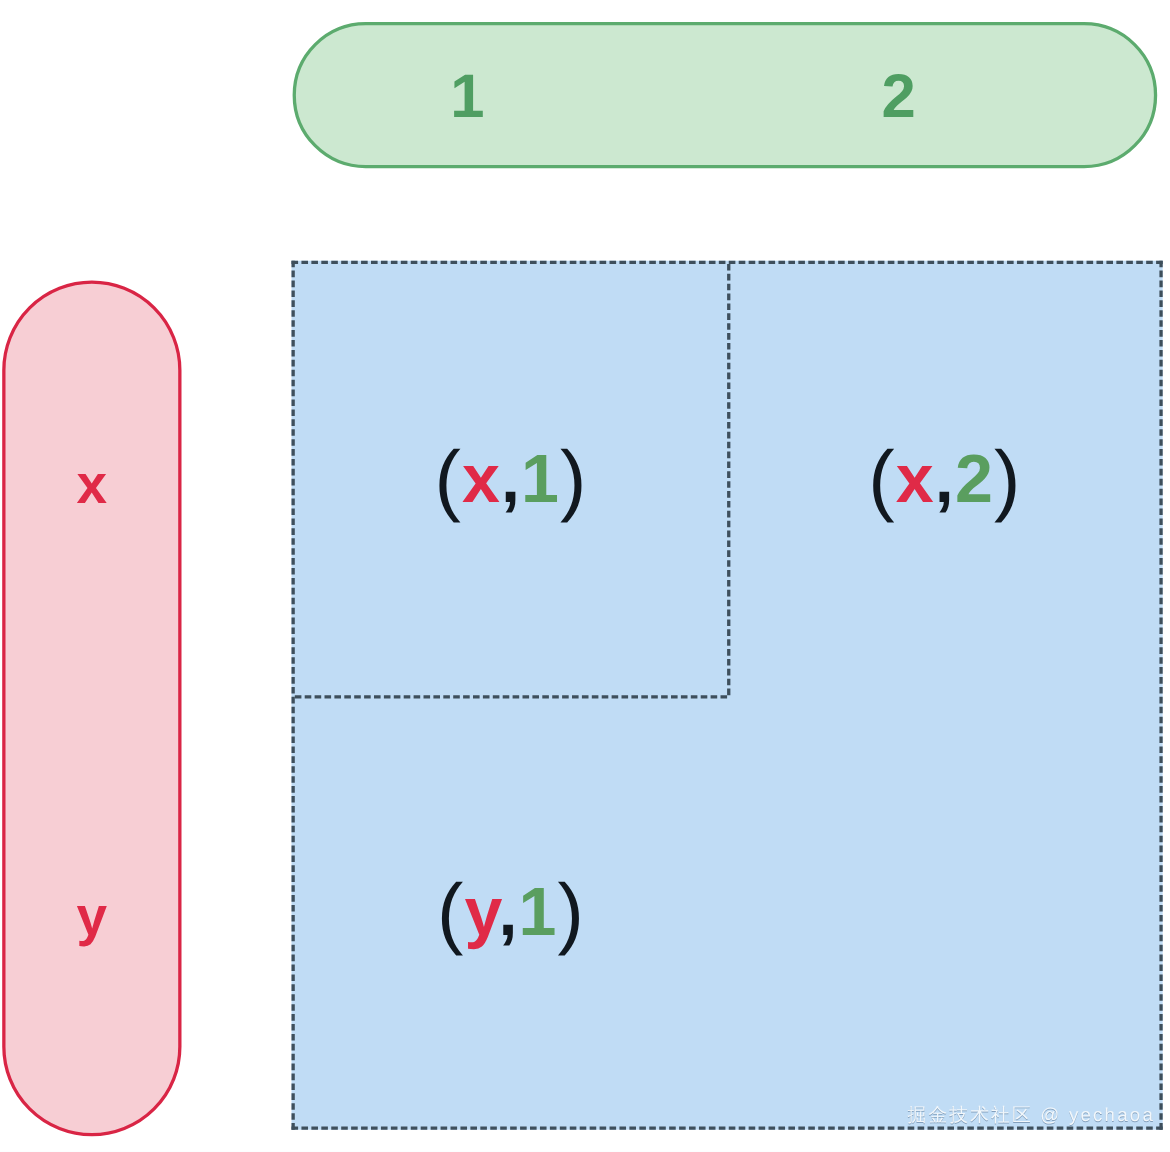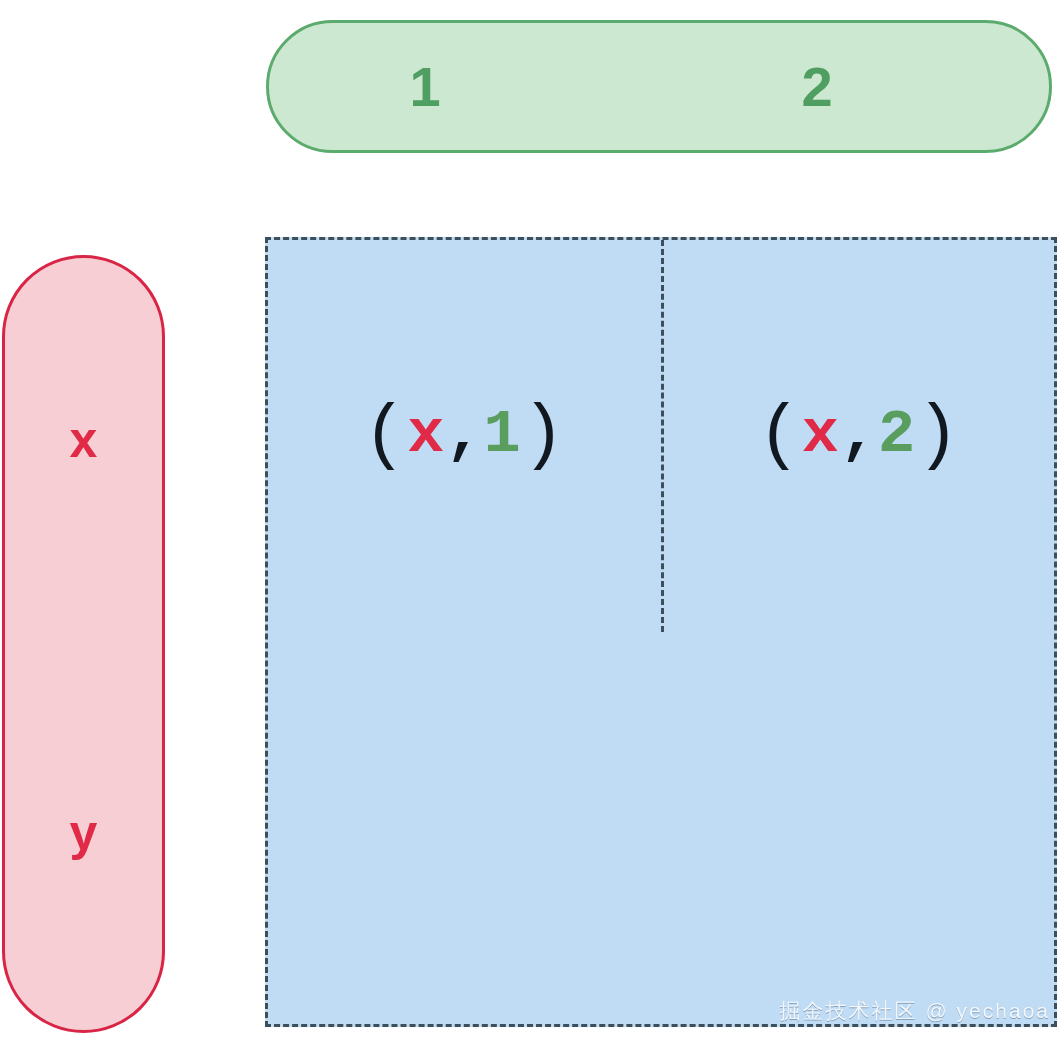--- a/index.html
+++ b/index.html
@@ -94,38 +94,37 @@
   .cell-r0c1, .cell-r1c1 { border-left: 3px dashed #3e4f5c; align-items: center; }
   .cell-r1c0, .cell-r1c1 { border-top: 3px dashed #3e4f5c; }
 
   .tuple {
     font-size: 62px;
     font-weight: bold;
     color: #11181f;
     white-space: nowrap;
     letter-spacing: 1px;
     display: inline-block;
-    font-family: Liberation Mono, monospace;
   }
   .tuple .paren {
     color: #11181f;
     font-weight: normal;
     font-size: 72px;
     vertical-align: -4px;
   }
   .tuple .row-part { color: #e02a47; }
   .tuple .comma { color: #11181f; }
   .tuple .col-part { color: #5a9e5f; }
 
   
   .watermark {
     position: absolute;
     right: 14px;
     bottom: 22px;
-    font-size: 21px;
+    font-size: 17px;
     color: #f2f7fb;
     letter-spacing: 2px;
     text-shadow: 0 1px 0 rgba(80,110,140,0.55);
     pointer-events: none;
     white-space: nowrap;
   }
 </style>
 </head>
 <body>
 
@@ -148,19 +147,24 @@
         <span class="paren">(</span><span class="row-part">x</span><span class="comma">,</span><span class="col-part">1</span><span class="paren">)</span>
       </span>
     </div>
 
     <div class="cell cell-r0c1">
       <span class="tuple">
         <span class="paren">(</span><span class="row-part">x</span><span class="comma">,</span><span class="col-part">2</span><span class="paren">)</span>
       </span>
     </div>
 
+    <div class="cell cell-r1c0">
+      <span class="tuple">
+        <span class="paren">(</span><span class="row-part">y</span><span class="comma">,</span><span class="col-part">1</span><span class="paren">)</span>
+      </span>
+    </div>
 
 
   </div>
 
   <div class="watermark">掘金技术社区 @ yechaoa</div>
 
 </div>
 
 </body></html>

